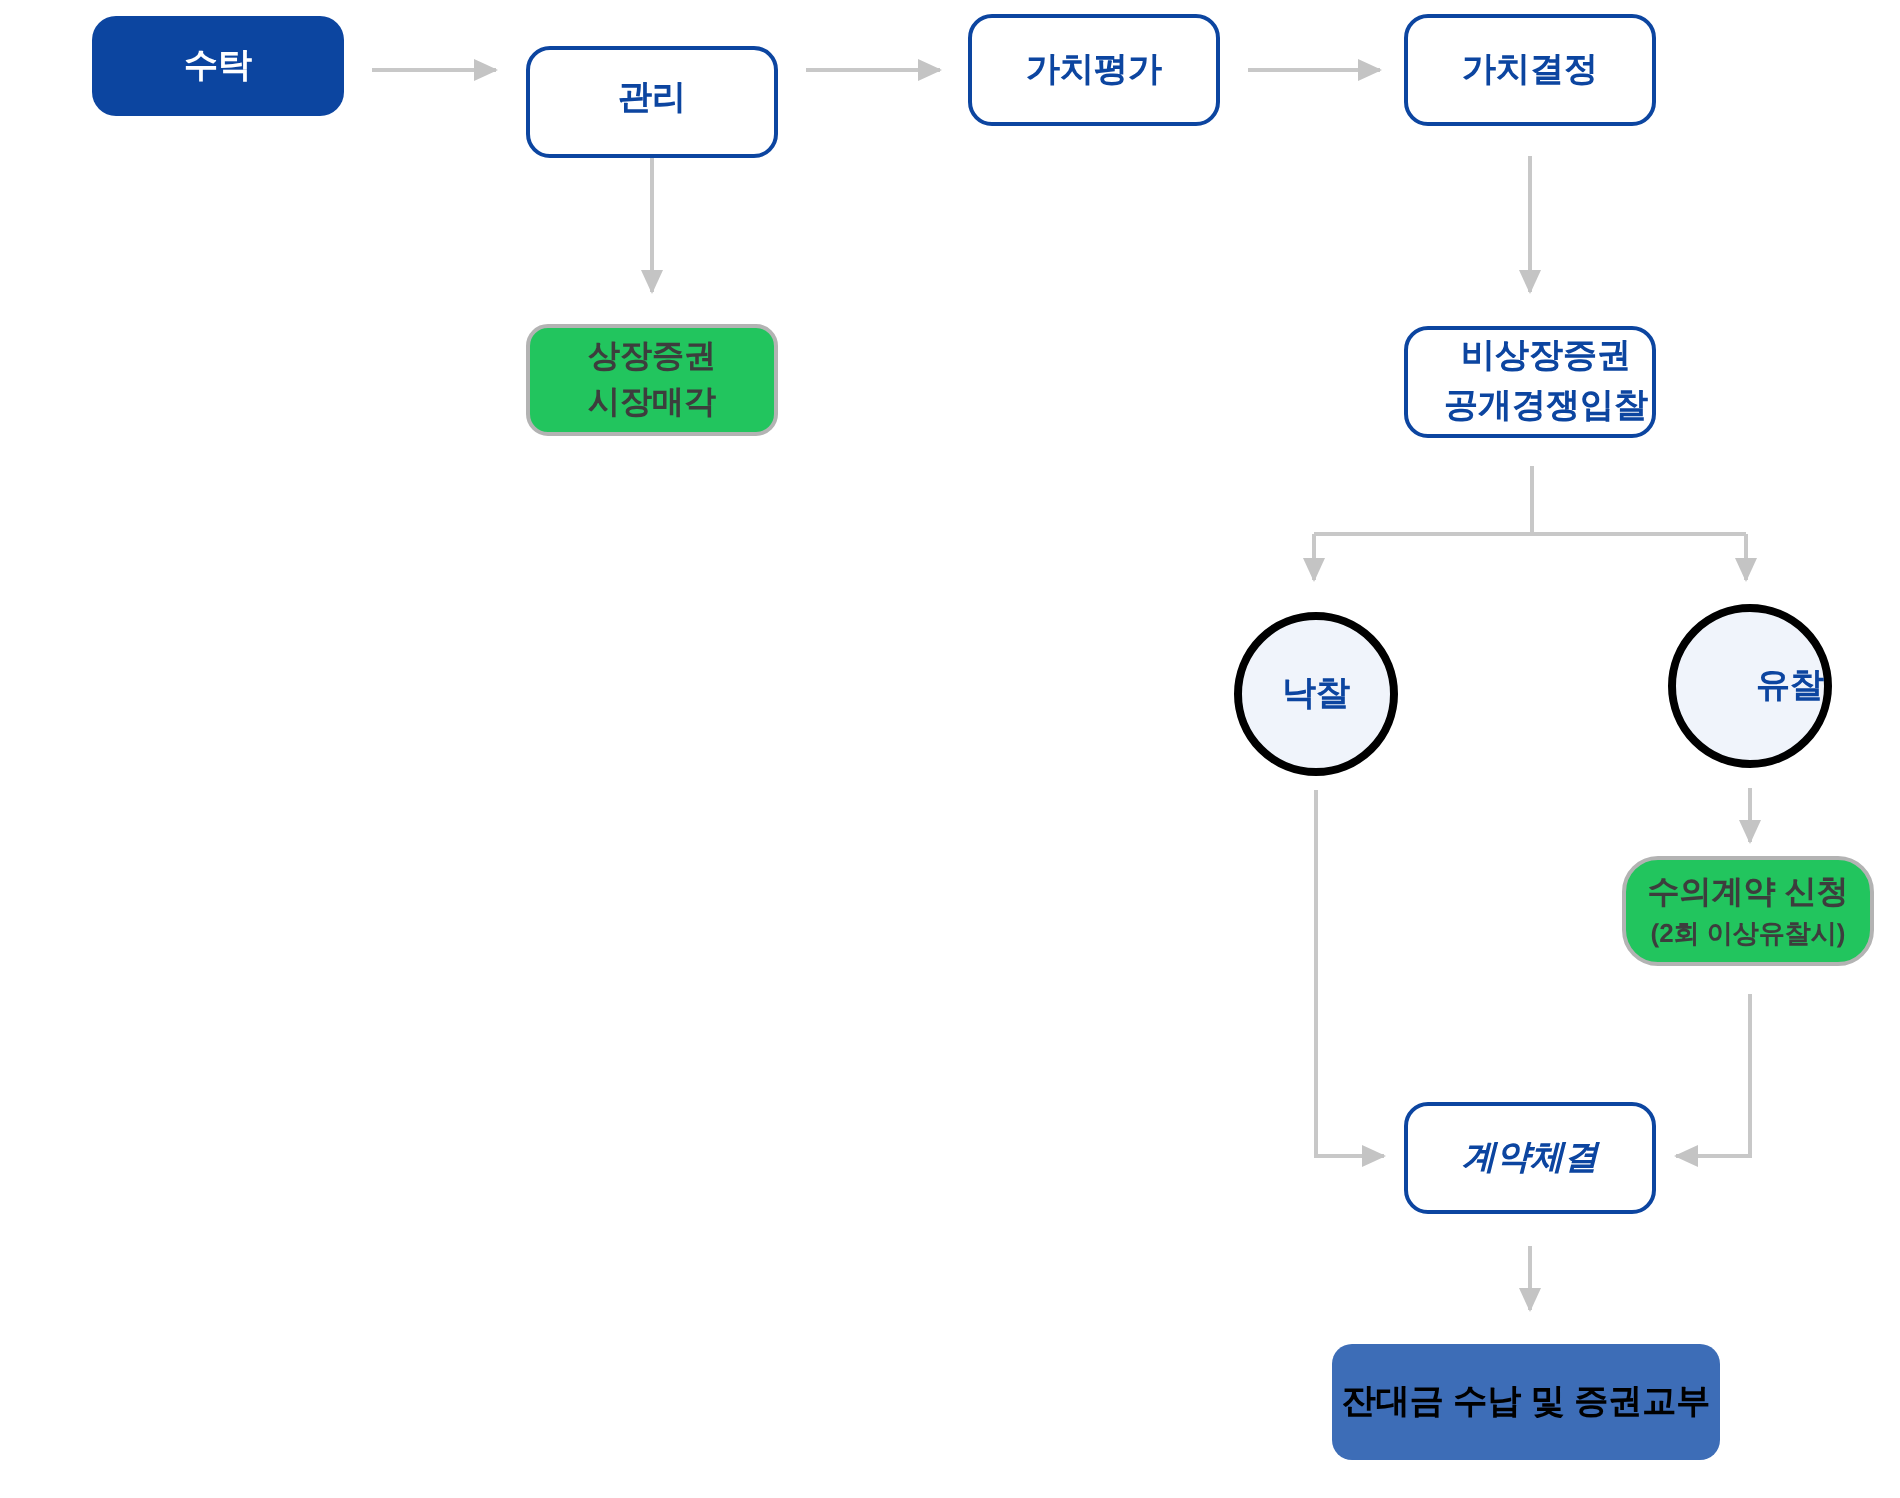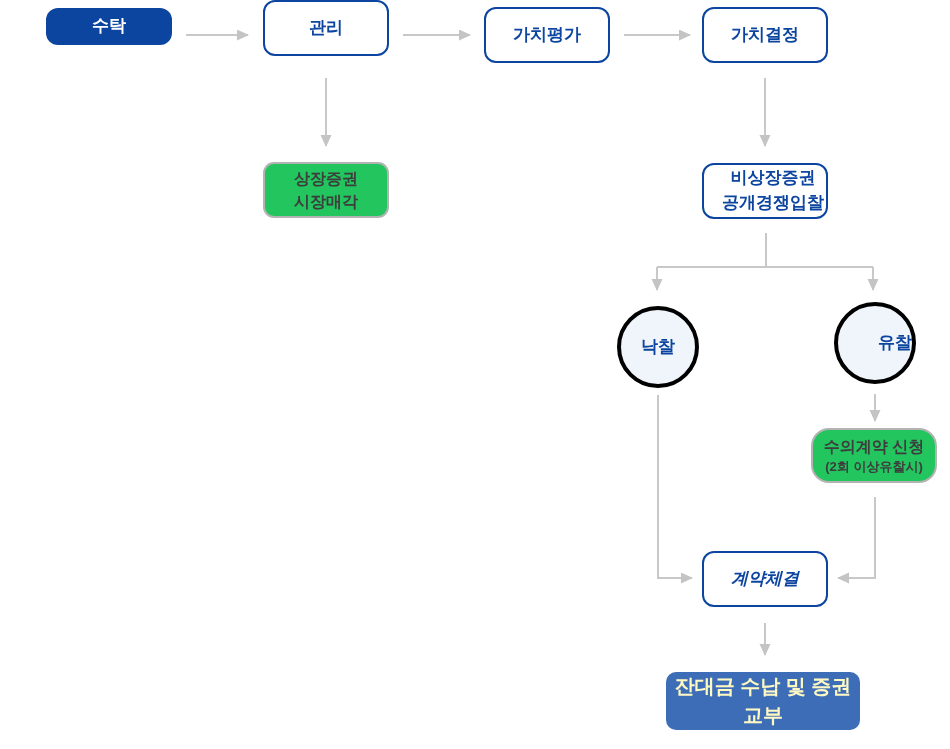--- a/index.html
+++ b/index.html
@@ -27,21 +27,21 @@
     display: flex;
     flex-direction: column;
     align-items: center;
     justify-content: center;
     text-align: center;
     box-sizing: border-box;
     font-weight: bold;
     line-height: 1.45;
   }
   .box-filled {
-    width: 126px; height: 37px;
+    width: 126px; height: 50px;
     background: #0c45a0;
     color: #ffffff;
     border-radius: 12px;
     font-size: 17px;
   }
   .box-outline {
     width: 126px; height: 56px;
     background: #ffffff;
     border: 2px solid #0c45a0;
     color: #0c45a0;
@@ -64,27 +64,27 @@
     width: 82px; height: 82px;
     background: #f0f4fb;
     border: 4px solid #000000;
     color: #0c45a0;
     border-radius: 50%;
     font-size: 17px;
   }
   .box-steel {
     width: 194px; height: 58px;
     background: #3d6db7;
-    color: #fef9c3;
+    color: #000000;
     border-radius: 10px;
-    font-size: 20px;
+    font-size: 17px;
   }
   
   .pos-trust        { left: 46px;  top: 8px;   }
-  .pos-management   { left: 263px; top: 0;   }
+  .pos-management   { left: 263px; top: 23px; font-family: Liberation Mono, monospace;   }
   .pos-valuation    { left: 484px; top: 7px;   }
   .pos-decision     { left: 702px; top: 7px;   }
   .pos-listed       { left: 263px; top: 162px; }
   .pos-unlisted     { left: 702px; top: 163px; padding-left: 16px; }
   .pos-winning      { left: 617px; top: 306px; }
   .pos-failed       { left: 834px; top: 302px; align-items: flex-end; }
   .pos-negotiated   { left: 811px; top: 428px; width: 126px; height: 55px; border-radius: 18px; }
   .pos-contract     { left: 702px; top: 551px; font-style: italic; }
   .pos-final        { left: 666px; top: 672px; }
 </style>

